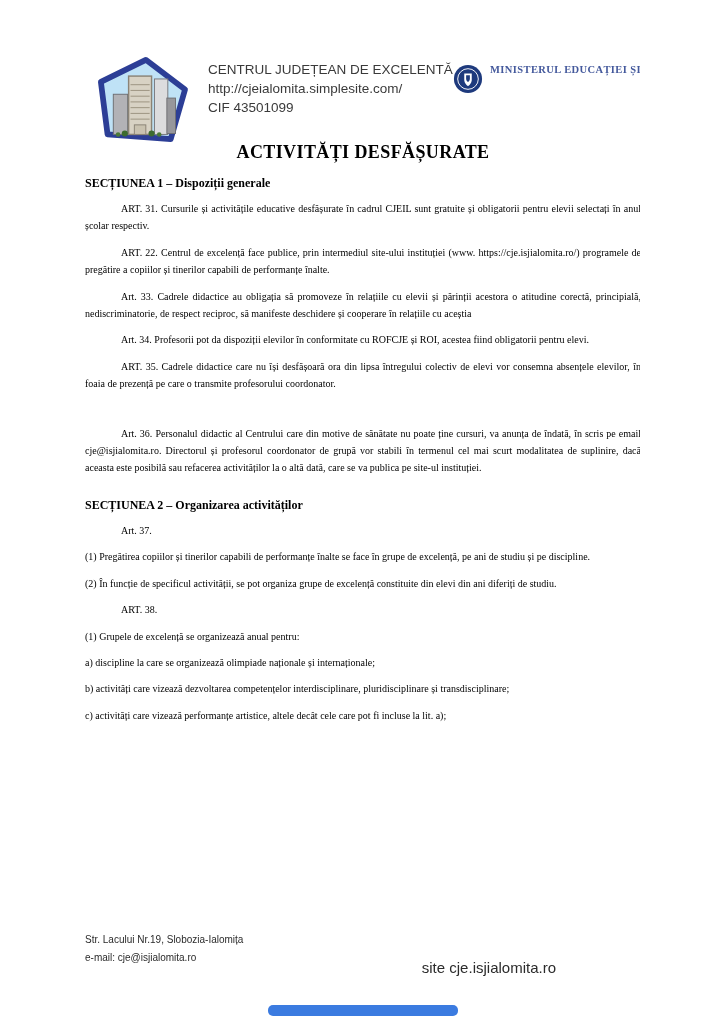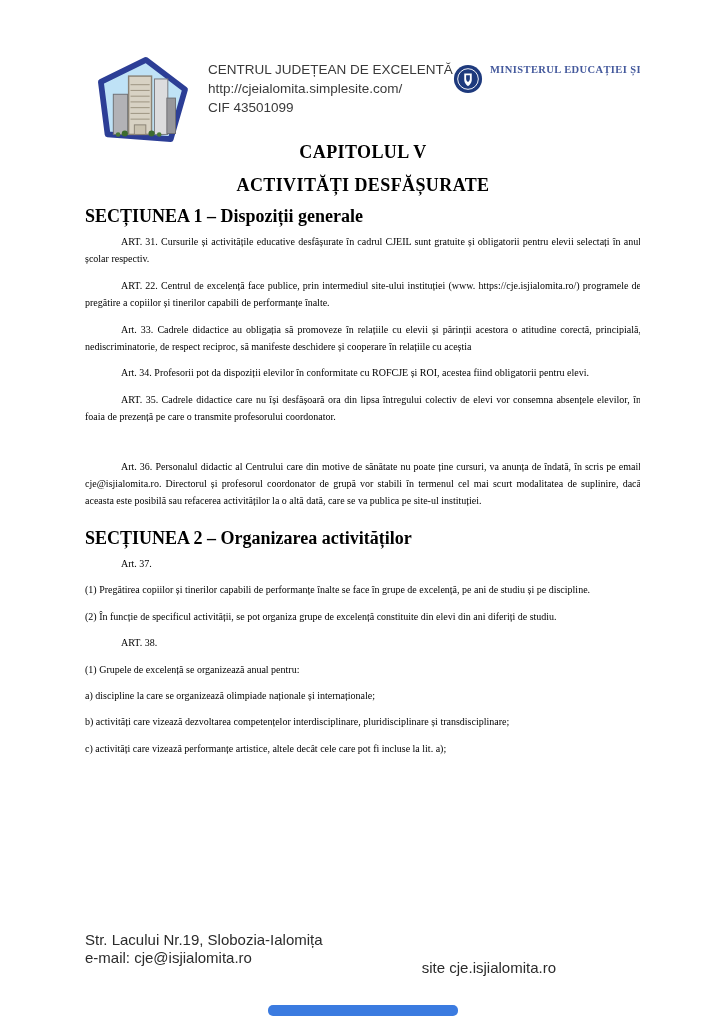--- a/index.html
+++ b/index.html
@@ -19,31 +19,31 @@
   .ministry-name{
     font-family:"Liberation Serif", serif;font-weight:bold;font-size:10.5px;
     color:#44599c;letter-spacing:0.4px;white-space:nowrap;
   }
   
   .content{position:absolute;left:85px;top:142px;width:556px;}
   .chapter-title,.chapter-subtitle{
     text-align:center;font-size:18px;font-weight:bold;letter-spacing:0.4px;
     line-height:21px;margin:0 0 12px 0;
   }
-  .sec-heading{font-size:18px;font-weight:bold;line-height:17px;margin:0 0 8px 0;}
+  .sec-heading{font-size:12px;font-weight:bold;line-height:17px;margin:0 0 8px 0;}
   .sec-heading.second{margin-top:20px;}
   p{font-size:10px;line-height:17.4px;margin:0 0 9px 0;}
   .ind{text-indent:36px;}
   .just{text-align:justify;}
   .gap-top{margin-top:32px;}
   .small-gap-top{margin-top:6px;}
   
   .footer{
     position:absolute;left:85px;top:931px;
-    font-family:"Liberation Sans", sans-serif;font-size:15px;line-height:18px;color:#2b2b2b;
+    font-family:"Liberation Sans", sans-serif;font-size:10px;line-height:18px;color:#2b2b2b;
   }
   .site-line{
     position:absolute;right:84px;top:959px;text-align:right;
     font-family:"Liberation Sans", sans-serif;font-size:15px;color:#2b2b2b;
   }
   
   .scroll-thumb{
     position:absolute;left:268px;top:1005px;width:190px;height:11px;
     background:#3b7be0;border-radius:5px;
   }
@@ -87,21 +87,20 @@
     <svg viewBox="0 0 32 32" width="30" height="30">
       <circle cx="16" cy="16" r="15" fill="#1e3a7d"></circle>
       <circle cx="16" cy="16" r="11" fill="none" stroke="#ffffff" stroke-width="1"></circle>
       <path d="M12 10 h8 v7 c0 4 -4 6.5 -4 6.5 s-4 -2.5 -4 -6.5 z" fill="#ffffff"></path>
       <path d="M14 12 h4 v4 c0 2 -2 3.2 -2 3.2 s-2 -1.2 -2 -3.2 z" fill="#1e3a7d"></path>
     </svg>
     <span class="ministry-name">MINISTERUL EDUCAȚIEI ȘI CERCETĂRII</span>
   </div>
 
   <div class="content">
-    <div class="chapter-title">CAPITOLUL V</div>
     <div class="chapter-subtitle">ACTIVITĂȚI DESFĂȘURATE</div>
 
     <div class="sec-heading">SECȚIUNEA 1 – Dispoziții generale</div>
 
     <p class="ind just">ART. 31. Cursurile și activitățile educative desfășurate în cadrul CJEIL sunt gratuite și obligatorii pentru elevii selectați în anul școlar respectiv.</p>
     <p class="ind just">ART. 22. Centrul de excelență face publice, prin intermediul site-ului instituției (www. https://cje.isjialomita.ro/) programele de pregătire a copiilor și tinerilor capabili de performanțe înalte.</p>
     <p class="ind just">Art. 33. Cadrele didactice au obligația să promoveze în relațiile cu elevii și părinții acestora o atitudine corectă, principială, nediscriminatorie, de respect reciproc, să manifeste deschidere și cooperare în relațiile cu aceștia</p>
     <p class="ind just">Art. 34. Profesorii pot da dispoziții elevilor în conformitate cu ROFCJE și ROI, acestea fiind obligatorii pentru elevi.</p>
     <p class="ind just">ART. 35. Cadrele didactice care nu își desfășoară ora din lipsa întregului colectiv de elevi vor consemna absențele elevilor, în foaia de prezență pe care o transmite profesorului coordonator.</p>
     <p class="ind just gap-top">Art. 36. Personalul didactic al Centrului care din motive de sănătate nu poate ține cursuri, va anunța de îndată, în scris pe email cje@isjialomita.ro. Directorul și profesorul coordonator de grupă vor stabili în termenul cel mai scurt modalitatea de suplinire, dacă aceasta este posibilă sau refacerea activităților la o altă dată, care se va publica pe site-ul instituției.</p>

